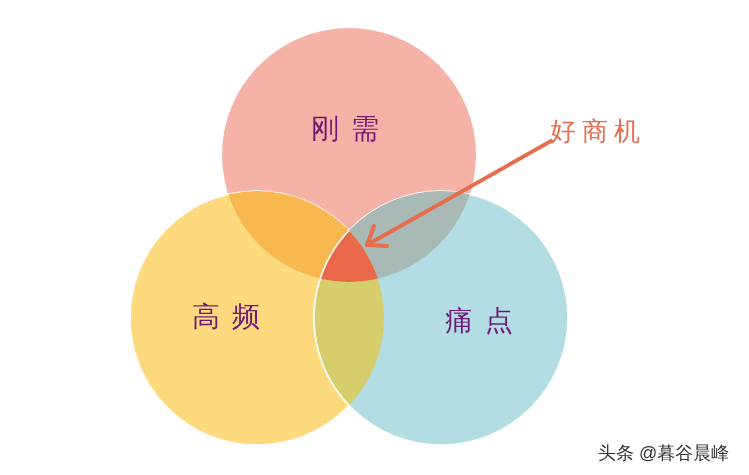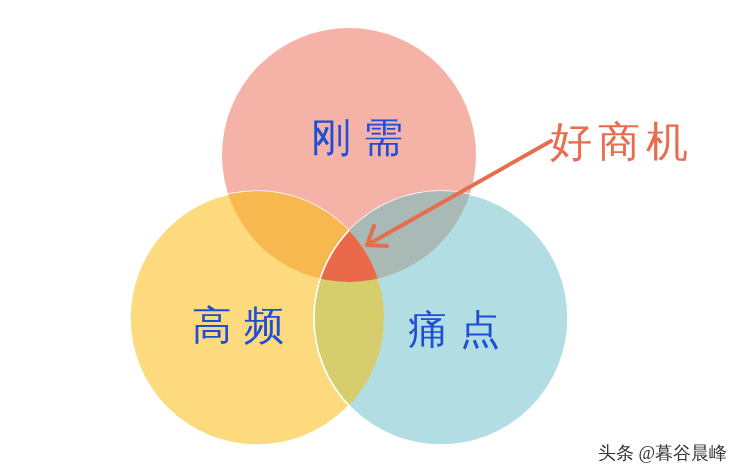--- a/index.html
+++ b/index.html
@@ -1,24 +1,24 @@
 <!DOCTYPE html>
 <html><head>
 <meta charset="utf-8">
 <style>
   html, body { margin: 0; padding: 0; background: #ffffff; }
   body { width: 749px; height: 475px; position: relative; overflow: hidden;
          font-family: "DejaVu Serif", "Liberation Serif", serif; }
   svg.venn { position: absolute; left: 0; top: 0; }
-  .label { position: absolute; font-size: 40px; color: #1d4ed8; letter-spacing: 12px;
+  .label { position: absolute; font-size: 28px; color: #701a75; letter-spacing: 12px;
            font-family: Liberation Serif, serif; white-space: nowrap; }
-  .callout { position: absolute; font-size: 42px; letter-spacing: 6px; white-space: nowrap;
+  .callout { position: absolute; font-size: 26px; letter-spacing: 6px; white-space: nowrap;
              font-family: Liberation Mono, monospace; }
   .watermark { position: absolute; font-size: 18px; color: #333333; white-space: nowrap;
-               font-family: Liberation Serif, serif; }
+               font-family: Liberation Sans, sans-serif; }
 </style>
 </head>
 <body>
 
 <svg class="venn" width="749" height="475" viewBox="0 0 749 475">
   <defs>
     <clipPath id="clipTop">
         <circle cx="349" cy="155" r="127"></circle>
       </clipPath>
     <clipPath id="clipLeft">
@@ -46,15 +46,15 @@
   </g>
 
   <g stroke="#E66D4E" stroke-width="4" stroke-linecap="round" fill="none">
     <line x1="551" y1="141" x2="367" y2="245"></line>
     <polyline points="374,226 367,245 387,246" stroke-linejoin="round"></polyline>
   </g>
 </svg>
 
 <div class="label" style="left:311px; top:110px;">刚需</div>
 <div class="label" style="left:192px; top:298px;">高频</div>
-<div class="label" style="left:408px; top:302px;">痛点</div>
+<div class="label" style="left:445px; top:302px;">痛点</div>
 <div class="callout" style="left:550px; top:114px; color:#E66D4E;">好商机</div>
 <div class="watermark" style="left:598px; top:441px;">头条 @暮谷晨峰</div>
 
 </body></html>

